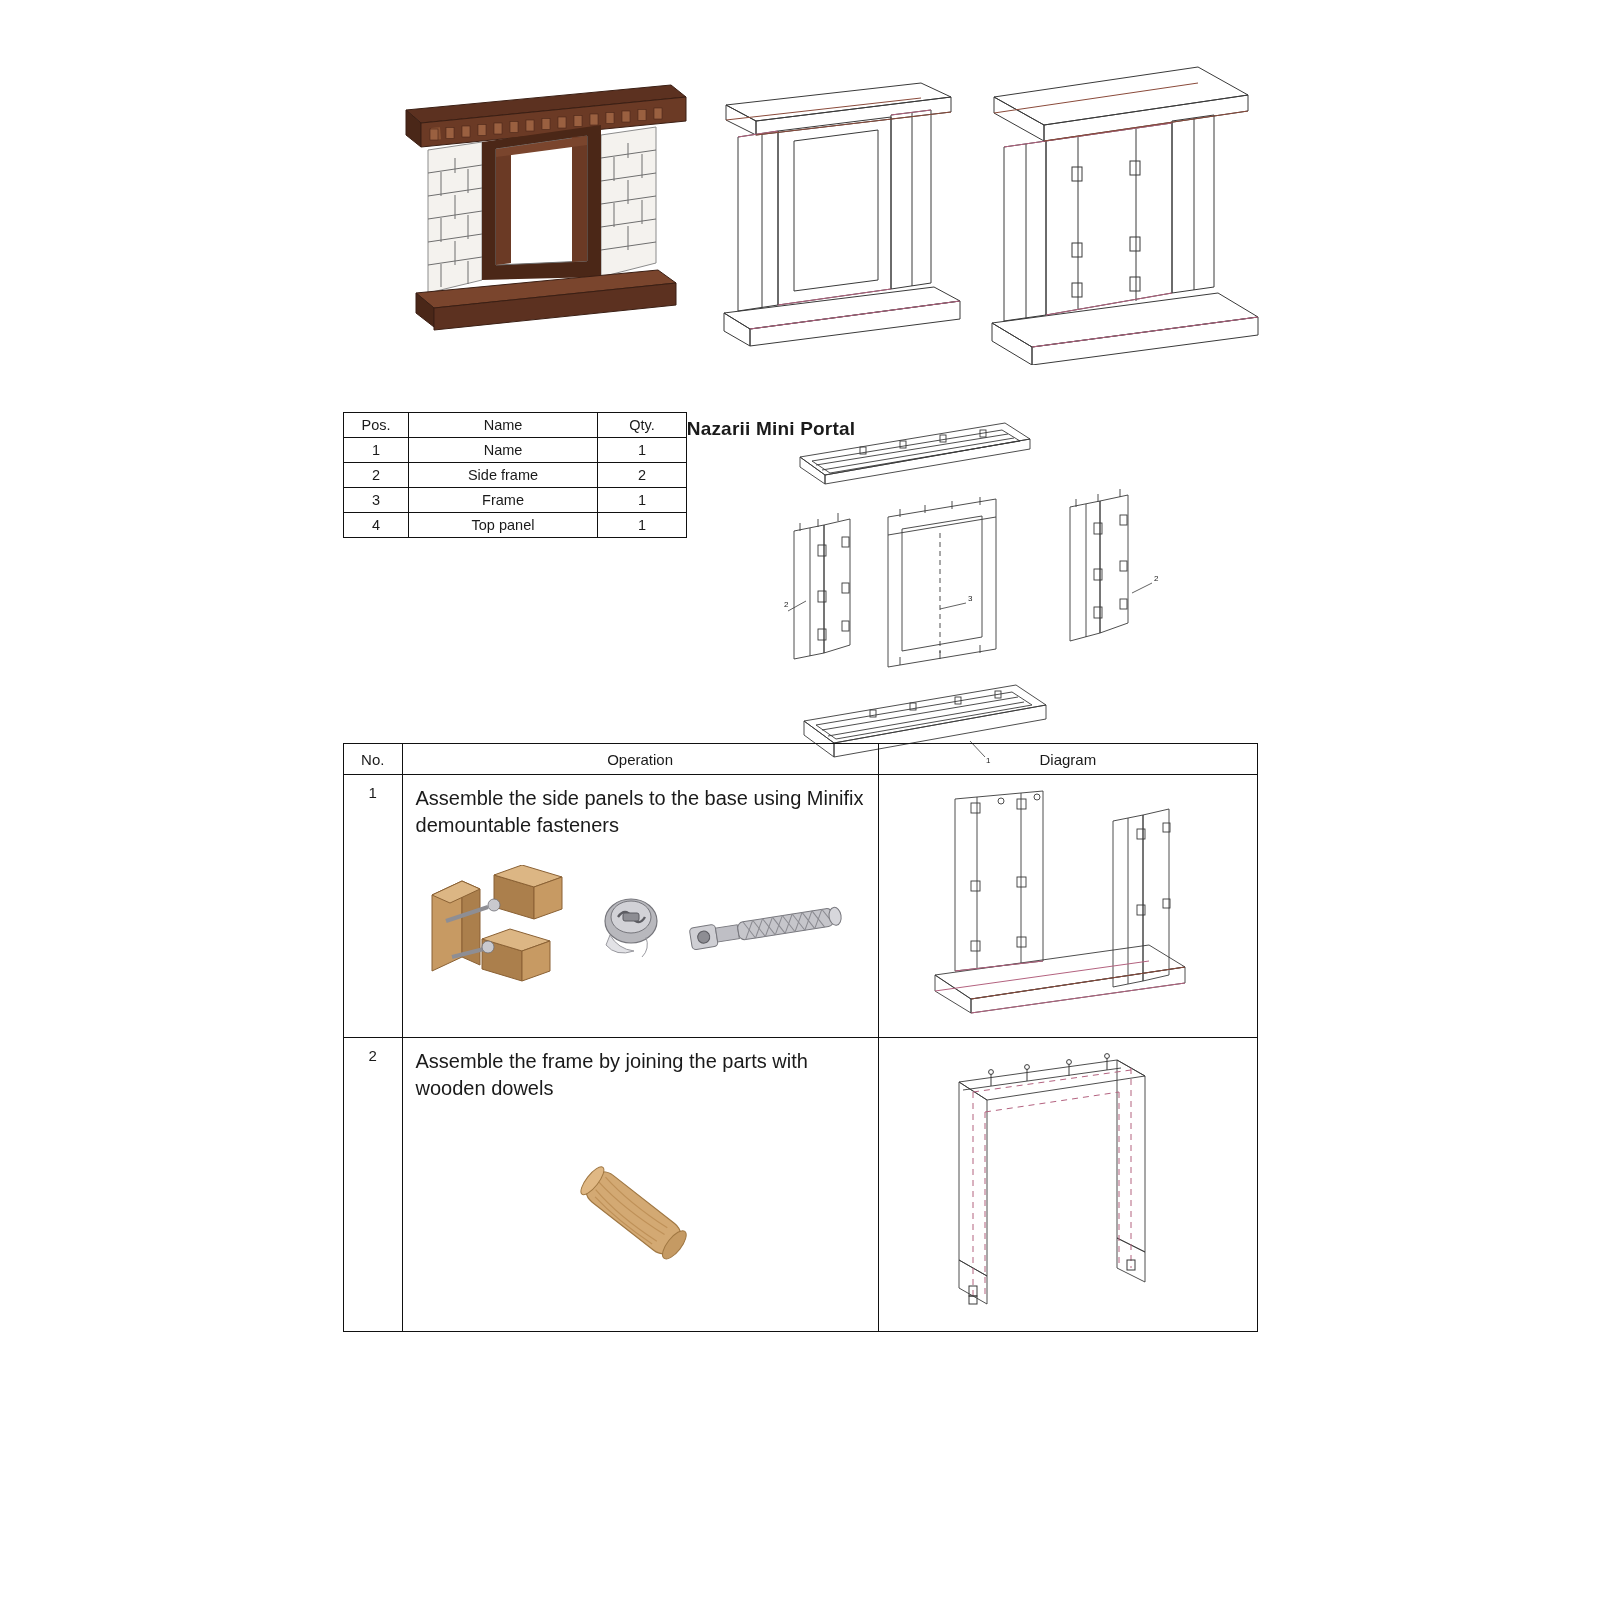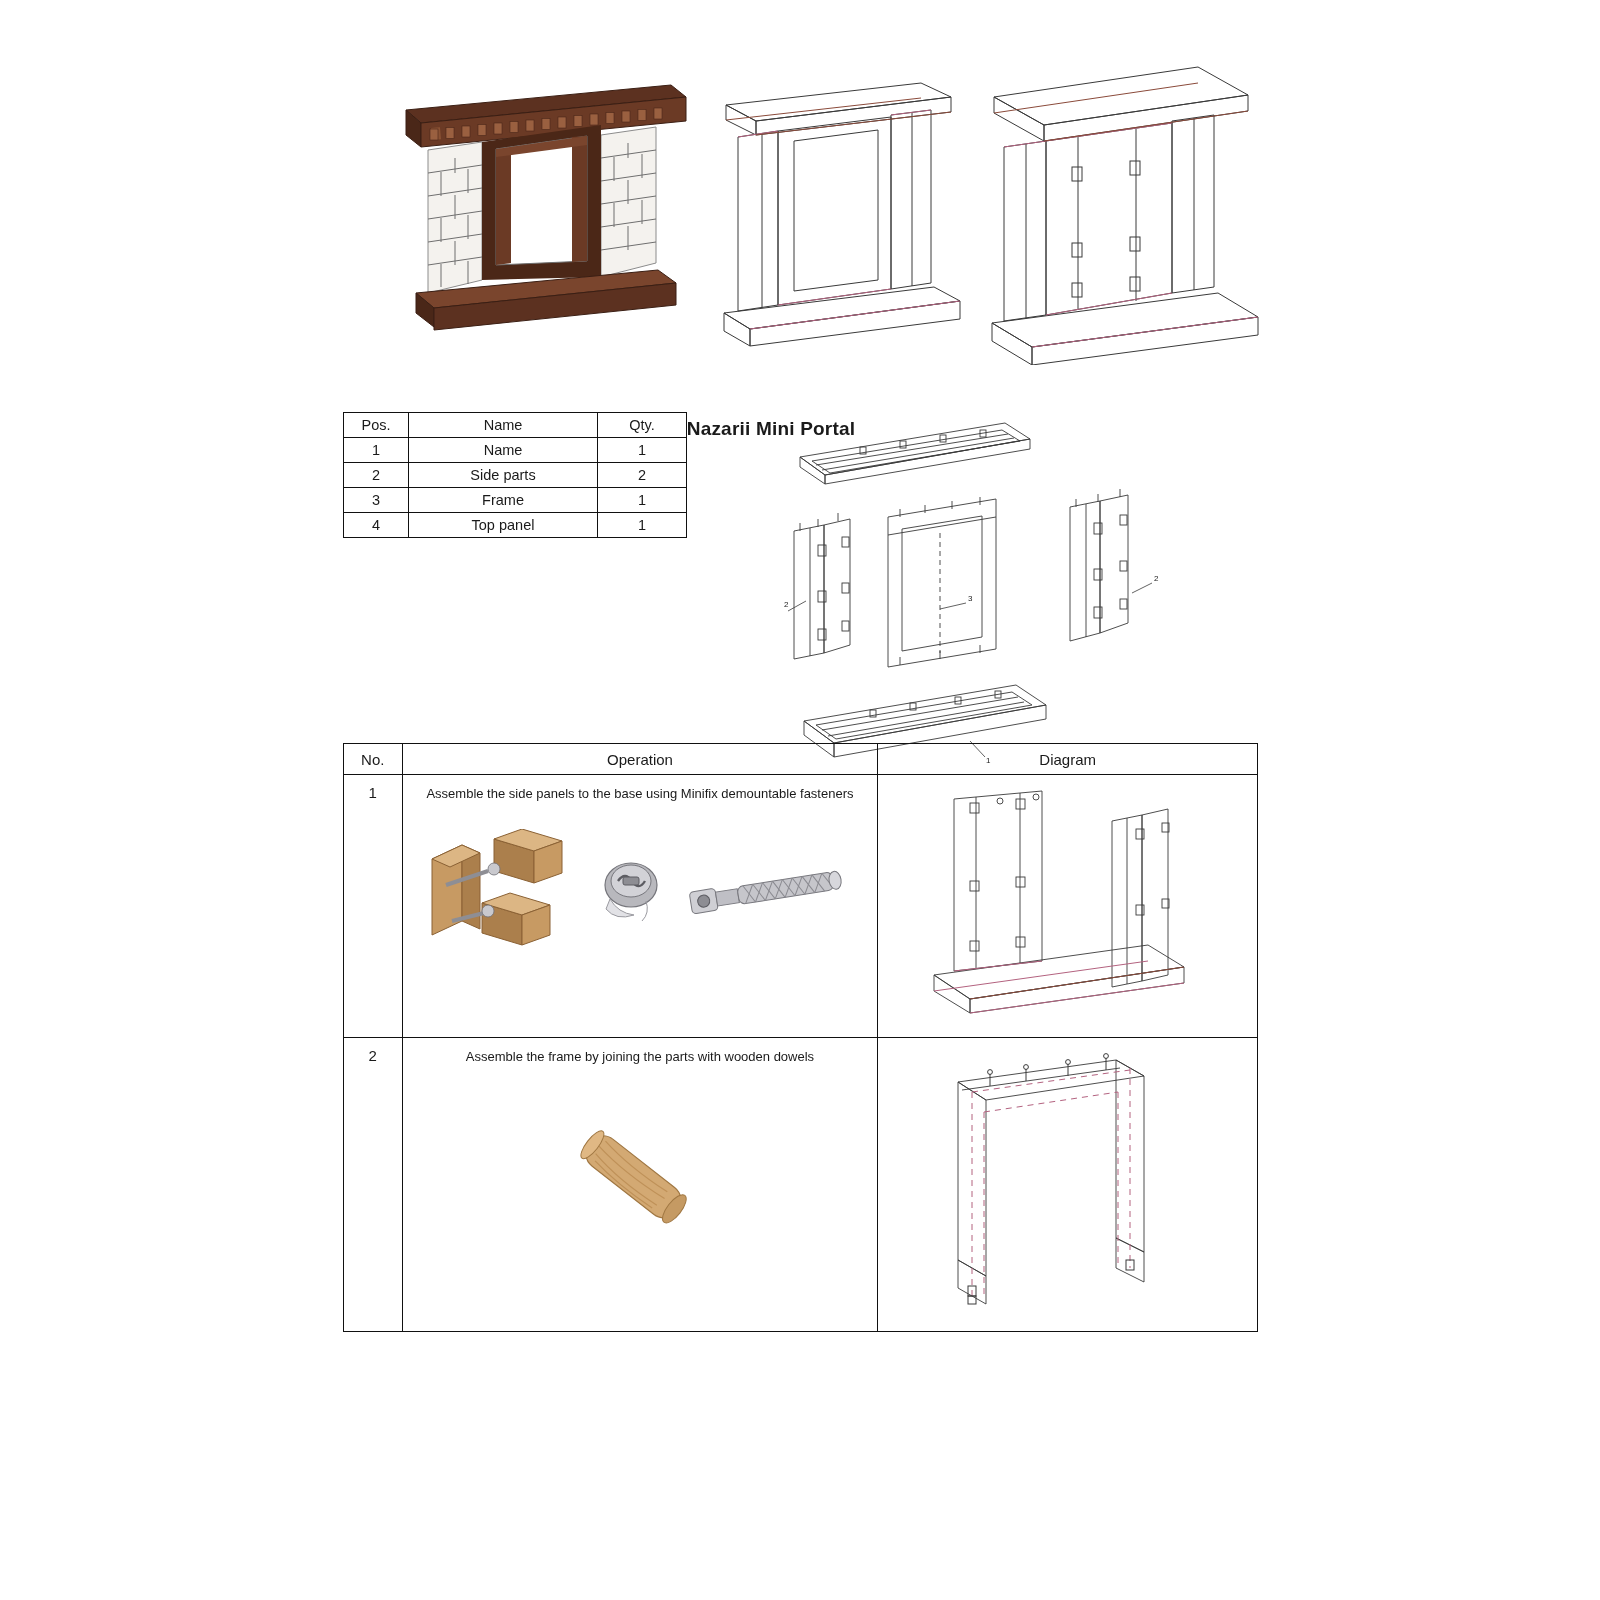--- a/index.html
+++ b/index.html
@@ -119,22 +119,21 @@
   .ops-row-1 td { height: 252px; }
   .ops-row-2 td { height: 283px; }
   .ops-num {
     text-align: center;
     padding-top: 9px;
     font-size: 15px;
   }
   .ops-text {
     padding: 9px 12px 0 12px;
     line-height: 1.35;
-    font-size: 13px;
-    text-align: center;
+    font-size: 20px;
   }
   .hw-strip {
     position: relative;
     height: 130px;
     margin-top: 18px;
   }
   .hw-wood   { position: absolute; left: 18px;  top: 8px;  width: 150px; height: 120px; }
   .hw-cam    { position: absolute; left: 188px; top: 30px; width: 78px;  height: 80px; }
   .hw-bolt   { position: absolute; left: 280px; top: 40px; width: 180px; height: 60px; }
   .dowel-wrap{ position: relative; height: 180px; margin-top: 30px; }
@@ -319,21 +318,21 @@
       </tr>
     </thead>
     <tbody>
       <tr>
         <td>1</td>
         <td>Name</td>
         <td>1</td>
       </tr>
       <tr>
         <td>2</td>
-        <td>Side parts</td>
+        <td>Side frame</td>
         <td>2</td>
       </tr>
       <tr>
         <td>3</td>
         <td>Frame</td>
         <td>1</td>
       </tr>
       <tr>
         <td>4</td>
         <td>Top panel</td>

